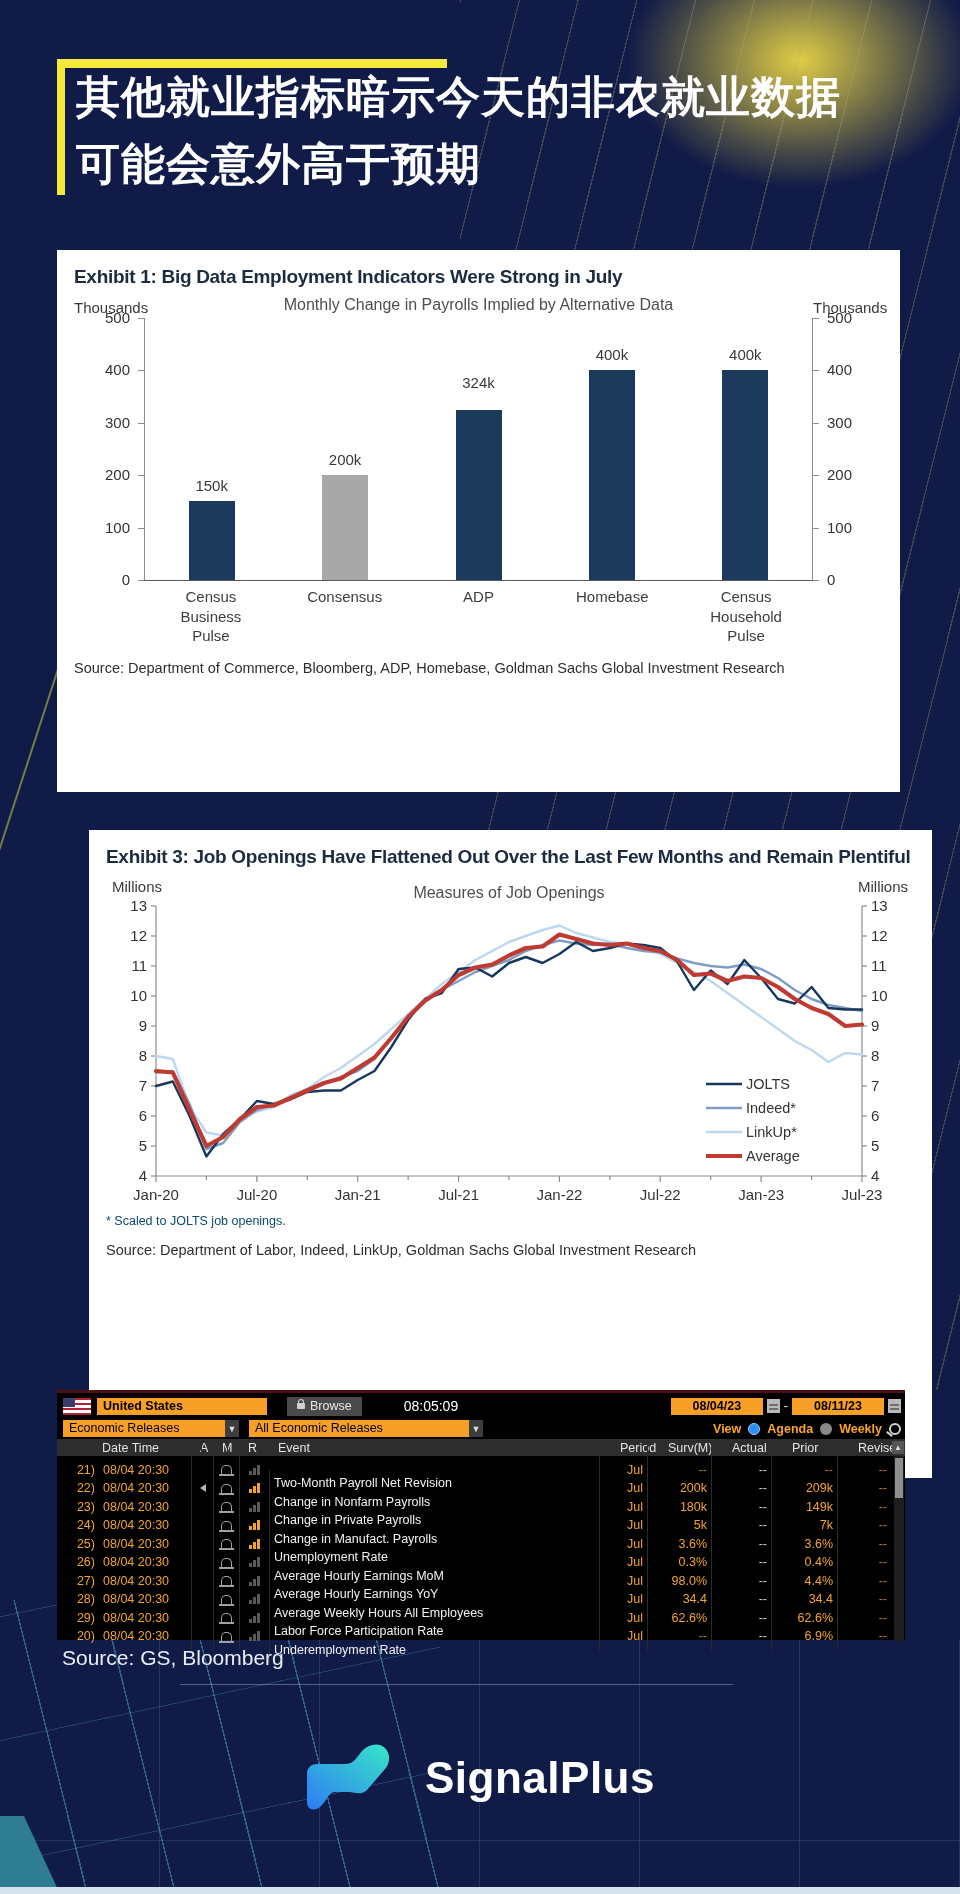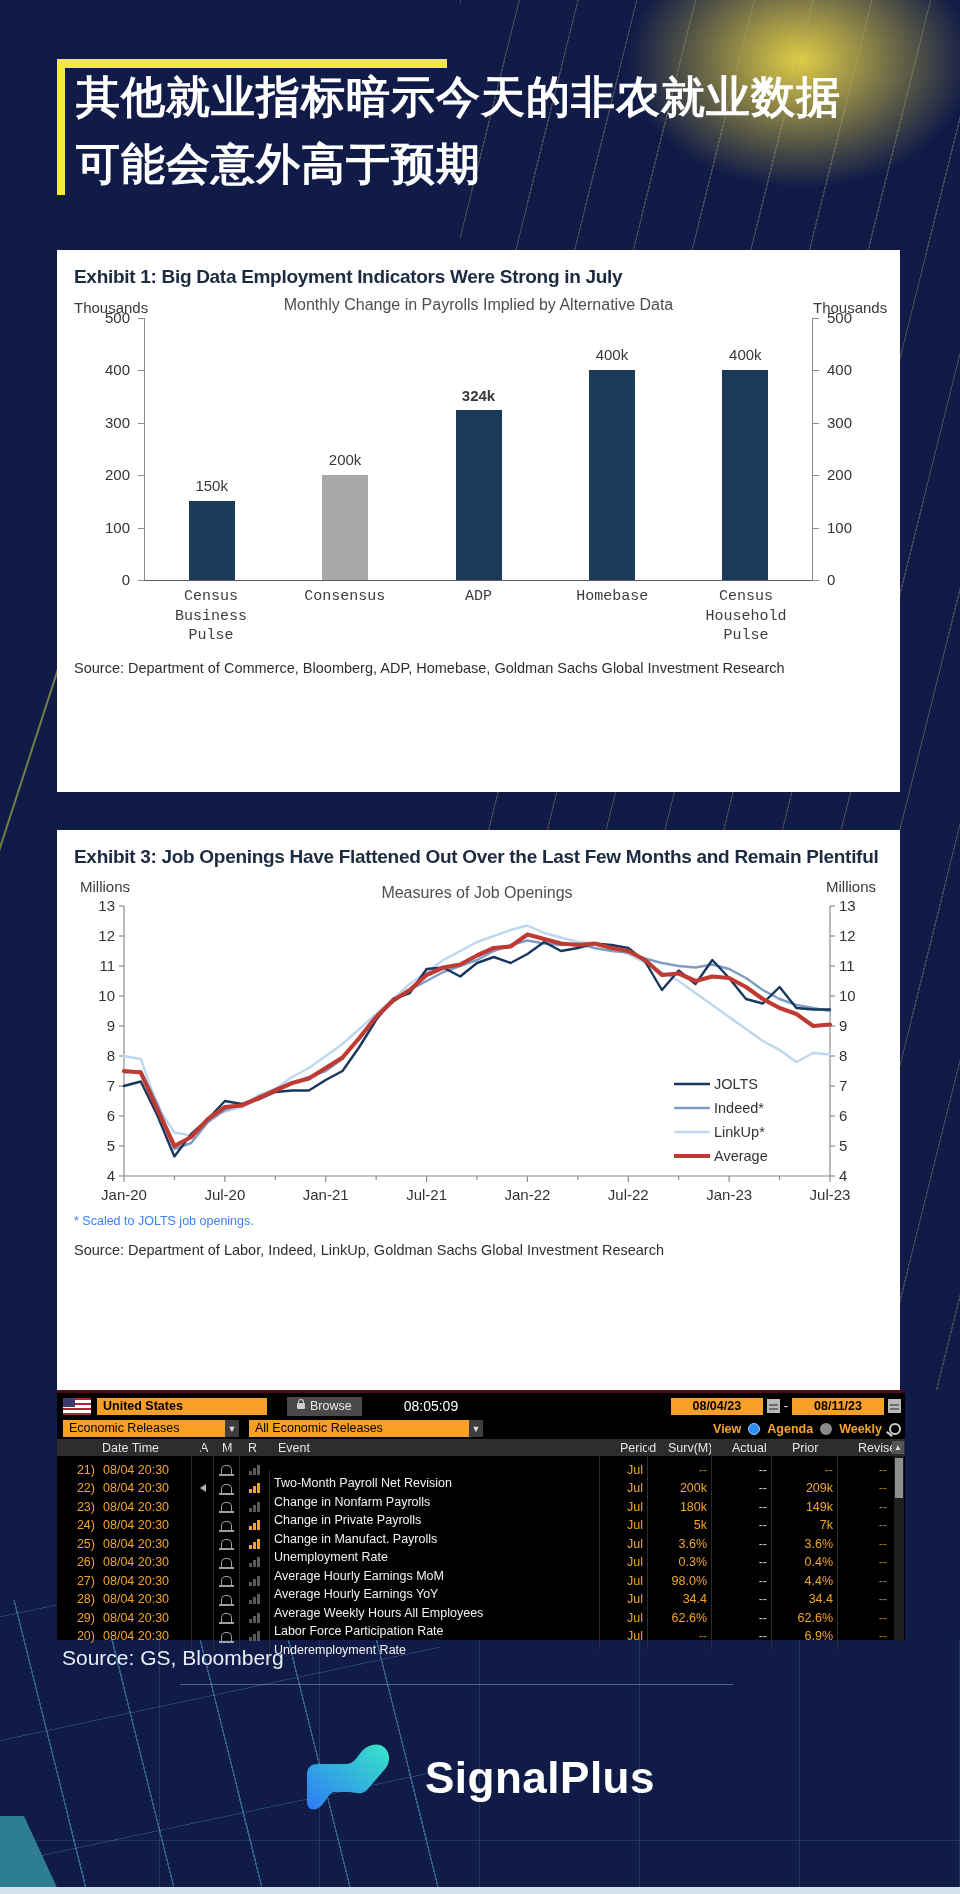--- a/index.html
+++ b/index.html
@@ -23,47 +23,47 @@
         clip-path:polygon(0 0,40% 0,100% 100%,0 100%);}
   #bottom-strip{left:0;top:1887px;width:960px;height:7px;background:#d6e3ef;z-index:5;}
   
   #accent-top{position:absolute;left:57px;top:59px;width:390px;height:9px;background:#f3e93a;z-index:2;}
   #accent-left{position:absolute;left:57px;top:59px;width:8px;height:136px;background:#f3e93a;z-index:2;}
   #headline{position:absolute;left:76px;top:64px;width:800px;z-index:2;color:#ffffff;
             font-weight:700;font-size:44px;line-height:1.52;letter-spacing:1px;}
   
   .card{position:absolute;left:57px;width:843px;background:#ffffff;z-index:2;box-sizing:border-box;padding:14px 17px;}
   #card1{top:250px;height:542px;}
-  #card2{top:830px;height:648px;}
+  #card2{top:830px;height:648px;margin-left:32px;}
   .exhibit-title{font-size:19px;font-weight:700;color:#1c2b40;letter-spacing:-0.3px;margin:2px 0 8px 0;}
   
   .unit-row{display:flex;align-items:flex-end;margin-bottom:2px;}
   .unit-cell{width:70px;font-size:15px;color:#3a3a3a;}
   .unit-cell.r{text-align:right;}
   .chart-sub{flex:1;text-align:center;font-size:16px;color:#4f4f4f;padding-bottom:2px;}
   #bar-wrap{display:flex;}
   .yaxis{position:relative;width:70px;height:262px;font-size:15px;color:#333;}
   .yaxis .tick-label{position:absolute;width:46px;}
   .yaxis.l .tick-label{right:14px;text-align:right;}
   .yaxis.r .tick-label{left:14px;text-align:left;}
   .yaxis .tick-mark{position:absolute;width:6px;height:1px;background:#8c8c8c;}
   .yaxis.l .tick-mark{right:0;}
   .yaxis.r .tick-mark{left:0;}
   #bar-plot{position:relative;flex:1;height:262px;border-left:1px solid #8c8c8c;border-right:1px solid #8c8c8c;
             border-bottom:1.5px solid #5a5a5a;display:flex;}
   .bar-slot{flex:1;position:relative;}
   .bar{position:absolute;bottom:0;left:50%;transform:translateX(-50%);width:46px;}
   .bar-val{position:absolute;left:50%;transform:translateX(-50%);font-size:15px;color:#383838;white-space:nowrap;}
-  #bar-cats{display:flex;margin:6px 70px 0 70px;font-family:Liberation Mono, monospace;}
+  #bar-cats{display:flex;margin:6px 70px 0 70px;}
   .bar-cat{flex:1;text-align:center;font-size:15px;color:#3d3d3d;line-height:1.3;}
   .bar-cat span{display:inline-block;max-width:96px;}
   .source-line{font-size:14.5px;color:#2e2e2e;margin-top:14px;}
   
   #line-svg{display:block;width:808px;height:336px;}
-  .footnote{font-size:12.5px;color:#3b82f6;margin-top:2px;}
+  .footnote{font-size:12.5px;color:#0c4a6e;margin-top:2px;}
   
   #bb{position:absolute;left:57px;top:1390px;width:848px;height:250px;background:#000;z-index:2;
       border-top:3px solid #4c0e15;box-sizing:border-box;color:#f0f0f0;font-size:12.5px;}
   .bb-row1{display:flex;align-items:center;height:24px;padding:1px 4px 0 6px;gap:6px;}
   .flag{width:28px;height:17px;position:relative;background:repeating-linear-gradient(#b22234 0 2.5px,#fff 2.5px 5px);flex:0 0 auto;}
   .flag::after{content:"";position:absolute;left:0;top:0;width:12px;height:9px;background:#3c3b6e;}
   .orange-box{background:#f79f27;color:#000;height:17px;line-height:17px;padding:0 6px;font-weight:700;}
   #bb-region{width:158px;}
   .browse-btn{background:#4a4a4a;color:#e8e8e8;height:19px;line-height:17px;padding:0 10px;display:flex;align-items:center;gap:5px;margin-left:14px;}
   .lock{width:8px;height:6px;background:#cfcfcf;border-radius:1px;position:relative;}
@@ -163,21 +163,21 @@
           <div class="bar-slot">
             <div class="bar" style="height: 78.6px; background: rgb(27, 58, 92);"></div>
             <div class="bar-val" style="bottom: 85.6px;">150k</div>
           </div>
           <div class="bar-slot">
             <div class="bar" style="height: 104.8px; background: rgb(168, 168, 168);"></div>
             <div class="bar-val" style="bottom: 111.8px;">200k</div>
           </div>
           <div class="bar-slot">
             <div class="bar" style="height: 169.776px; background: rgb(27, 58, 92);"></div>
-            <div class="bar-val" style="bottom: 176px; font-weight: bold;">324k</div>
+            <div class="bar-val" style="bottom: 189px;">324k</div>
           </div>
           <div class="bar-slot">
             <div class="bar" style="height: 209.6px; background: rgb(27, 58, 92);"></div>
             <div class="bar-val" style="bottom: 216.6px;">400k</div>
           </div>
           <div class="bar-slot">
             <div class="bar" style="height: 209.6px; background: rgb(27, 58, 92);"></div>
             <div class="bar-val" style="bottom: 216.6px;">400k</div>
           </div>
         </div>

